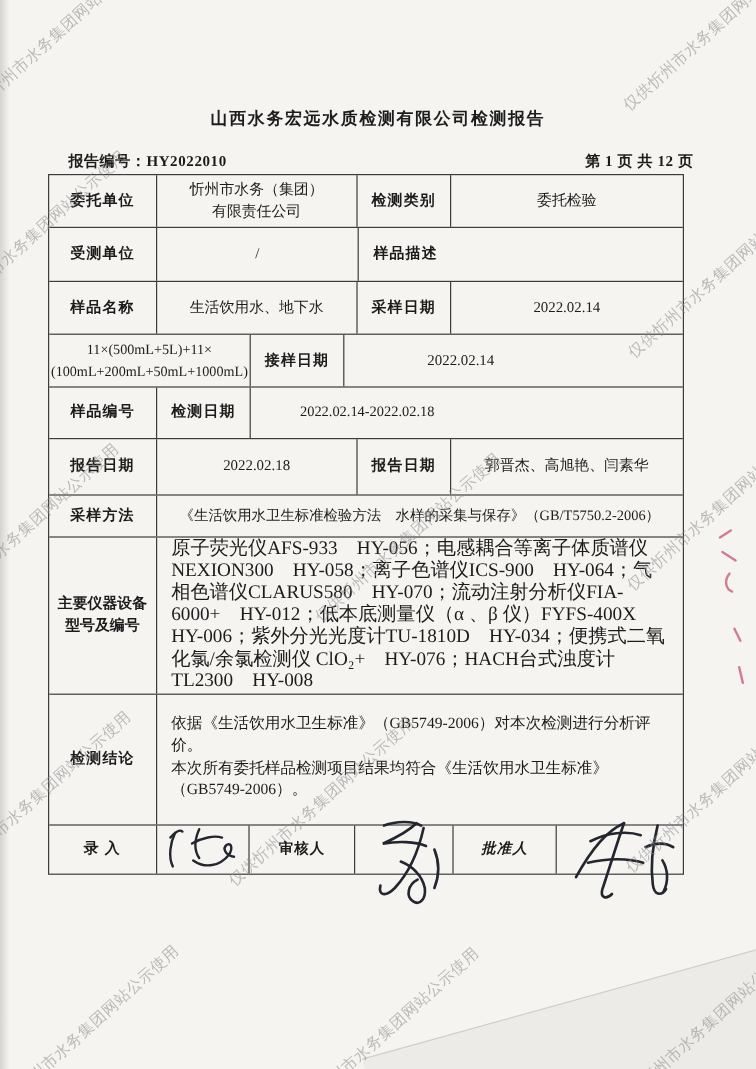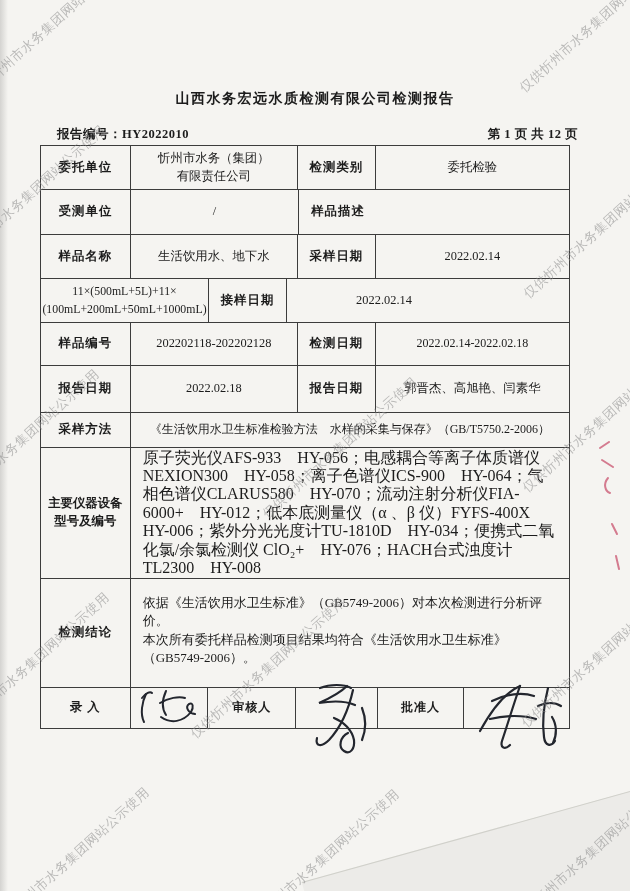--- a/index.html
+++ b/index.html
@@ -32,21 +32,21 @@
   .cell:last-child{border-right:none;}
   .lbl{font-weight:700;letter-spacing:1px;}
   .pre{white-space:pre-line;text-align:center;}
   .c1{width:90px;} .c2{width:168px;} .c3{width:78px;} .c4{width:194px;}
   .wide{width:440px;}
   .instr{justify-content:flex-start;align-items:center;text-align:left;
     padding:8px 12px;font-size:16px;line-height:18.4px;}
   .concl{justify-content:flex-start;align-items:flex-start;text-align:left;
     padding:15px 12px 4px 12px;font-size:13px;line-height:18.4px;}
   
-  .s1{width:90px;} .s2{width:78px;} .s3{width:88px;} .s4{width:82px;} .s5{width:87px;} .s6{width:105px;}
+  .s1{width:90px;} .s2{width:78px;} .s3{width:88px;} .s4{width:82px;} .s5{width:87px;font-style:italic;} .s6{width:105px;}
   .sig-svg{position:absolute;pointer-events:none;}
   
   .wm-layer{position:absolute;inset:0;z-index:6;pointer-events:none;}
   .wm{position:absolute;white-space:nowrap;font-size:13px;color:#8b8b8b;opacity:.55;
     letter-spacing:.5px;transform:translate(-50%,-50%) rotate(-42deg);font-weight:500;}
   .red-marks{position:absolute;z-index:7;pointer-events:none;}
 </style>
 </head>
 <body>
 
@@ -86,21 +86,20 @@
 
     <div class="row" style="height:44px">
       <div class="cell c2 pre" style="font-size:11.8px">11×(500mL+5L)+11×
 (100mL+200mL+50mL+1000mL)</div>
       <div class="cell c3 lbl">接样日期</div>
       <div class="cell c4">2022.02.14</div>
     </div>
 
     <div class="row" style="height:43px">
       <div class="cell c1 lbl">样品编号</div>
-      <div class="cell c2">202202118-202202128</div>
       <div class="cell c3 lbl">检测日期</div>
       <div class="cell c4" style="font-size:12px">2022.02.14-2022.02.18</div>
     </div>
 
     <div class="row" style="height:47px">
       <div class="cell c1 lbl">报告日期</div>
       <div class="cell c2">2022.02.18</div>
       <div class="cell c3 lbl">报告日期</div>
       <div class="cell c4">郭晋杰、高旭艳、闫素华</div>
     </div>

